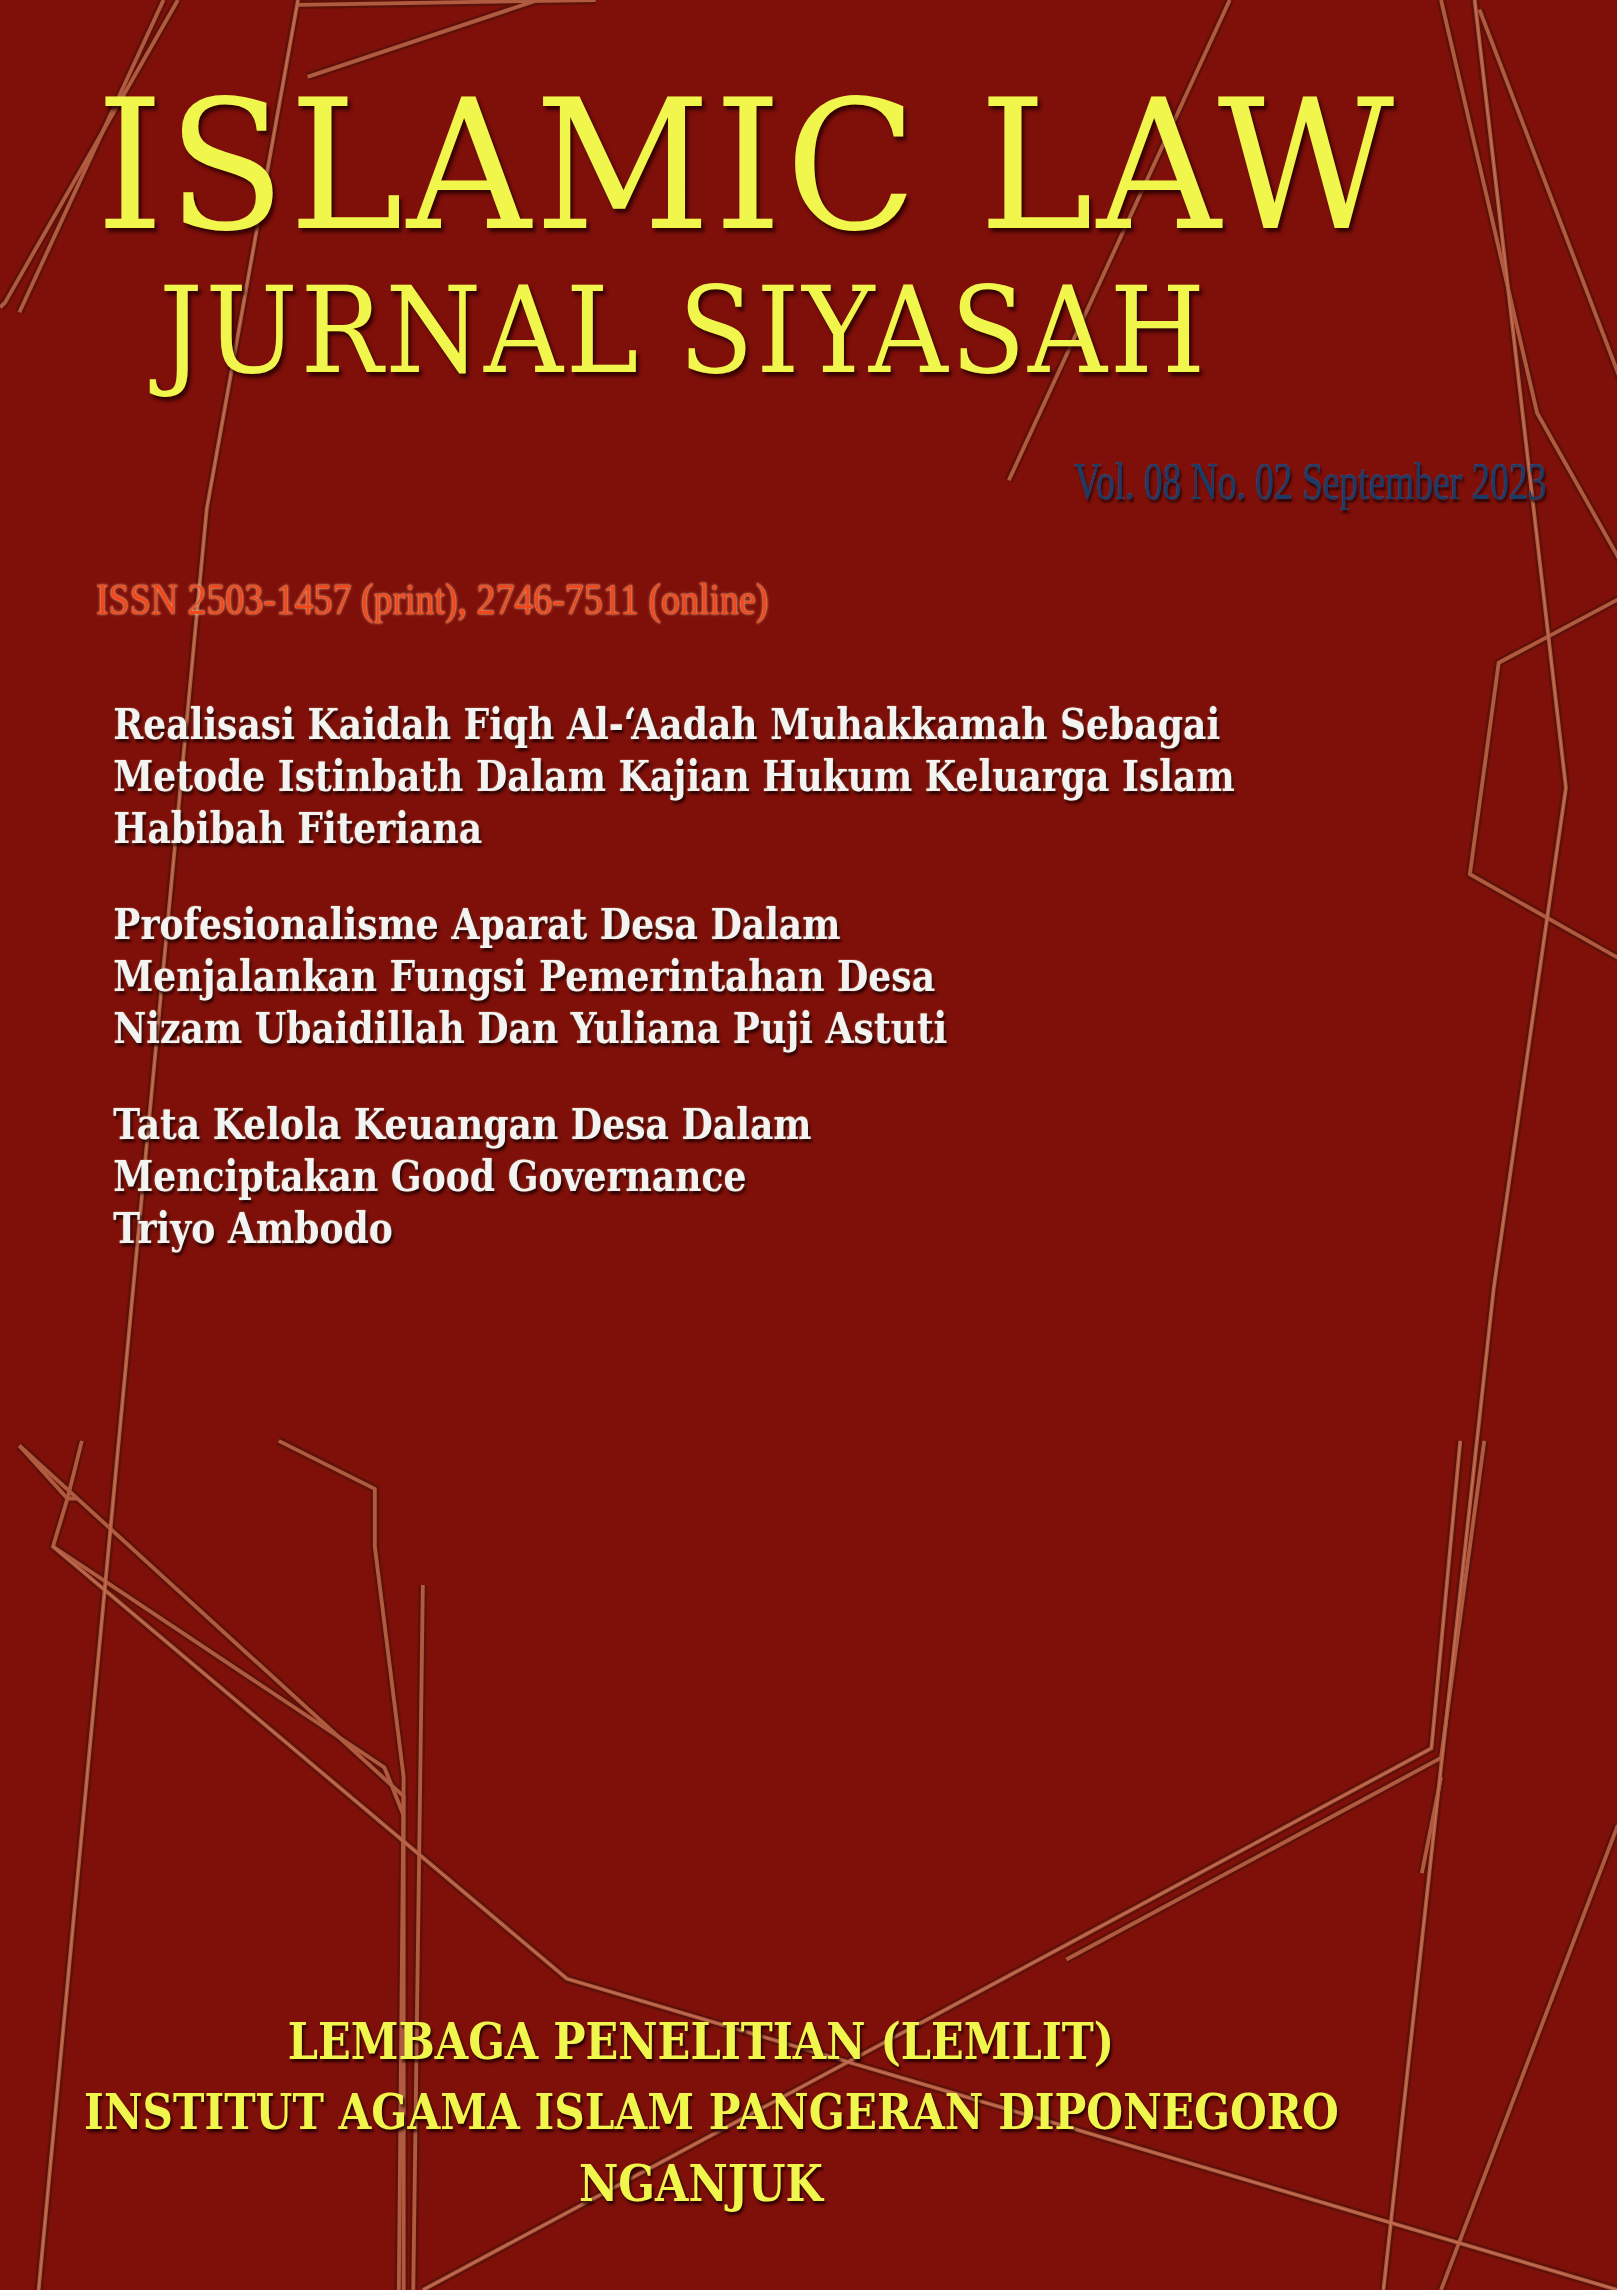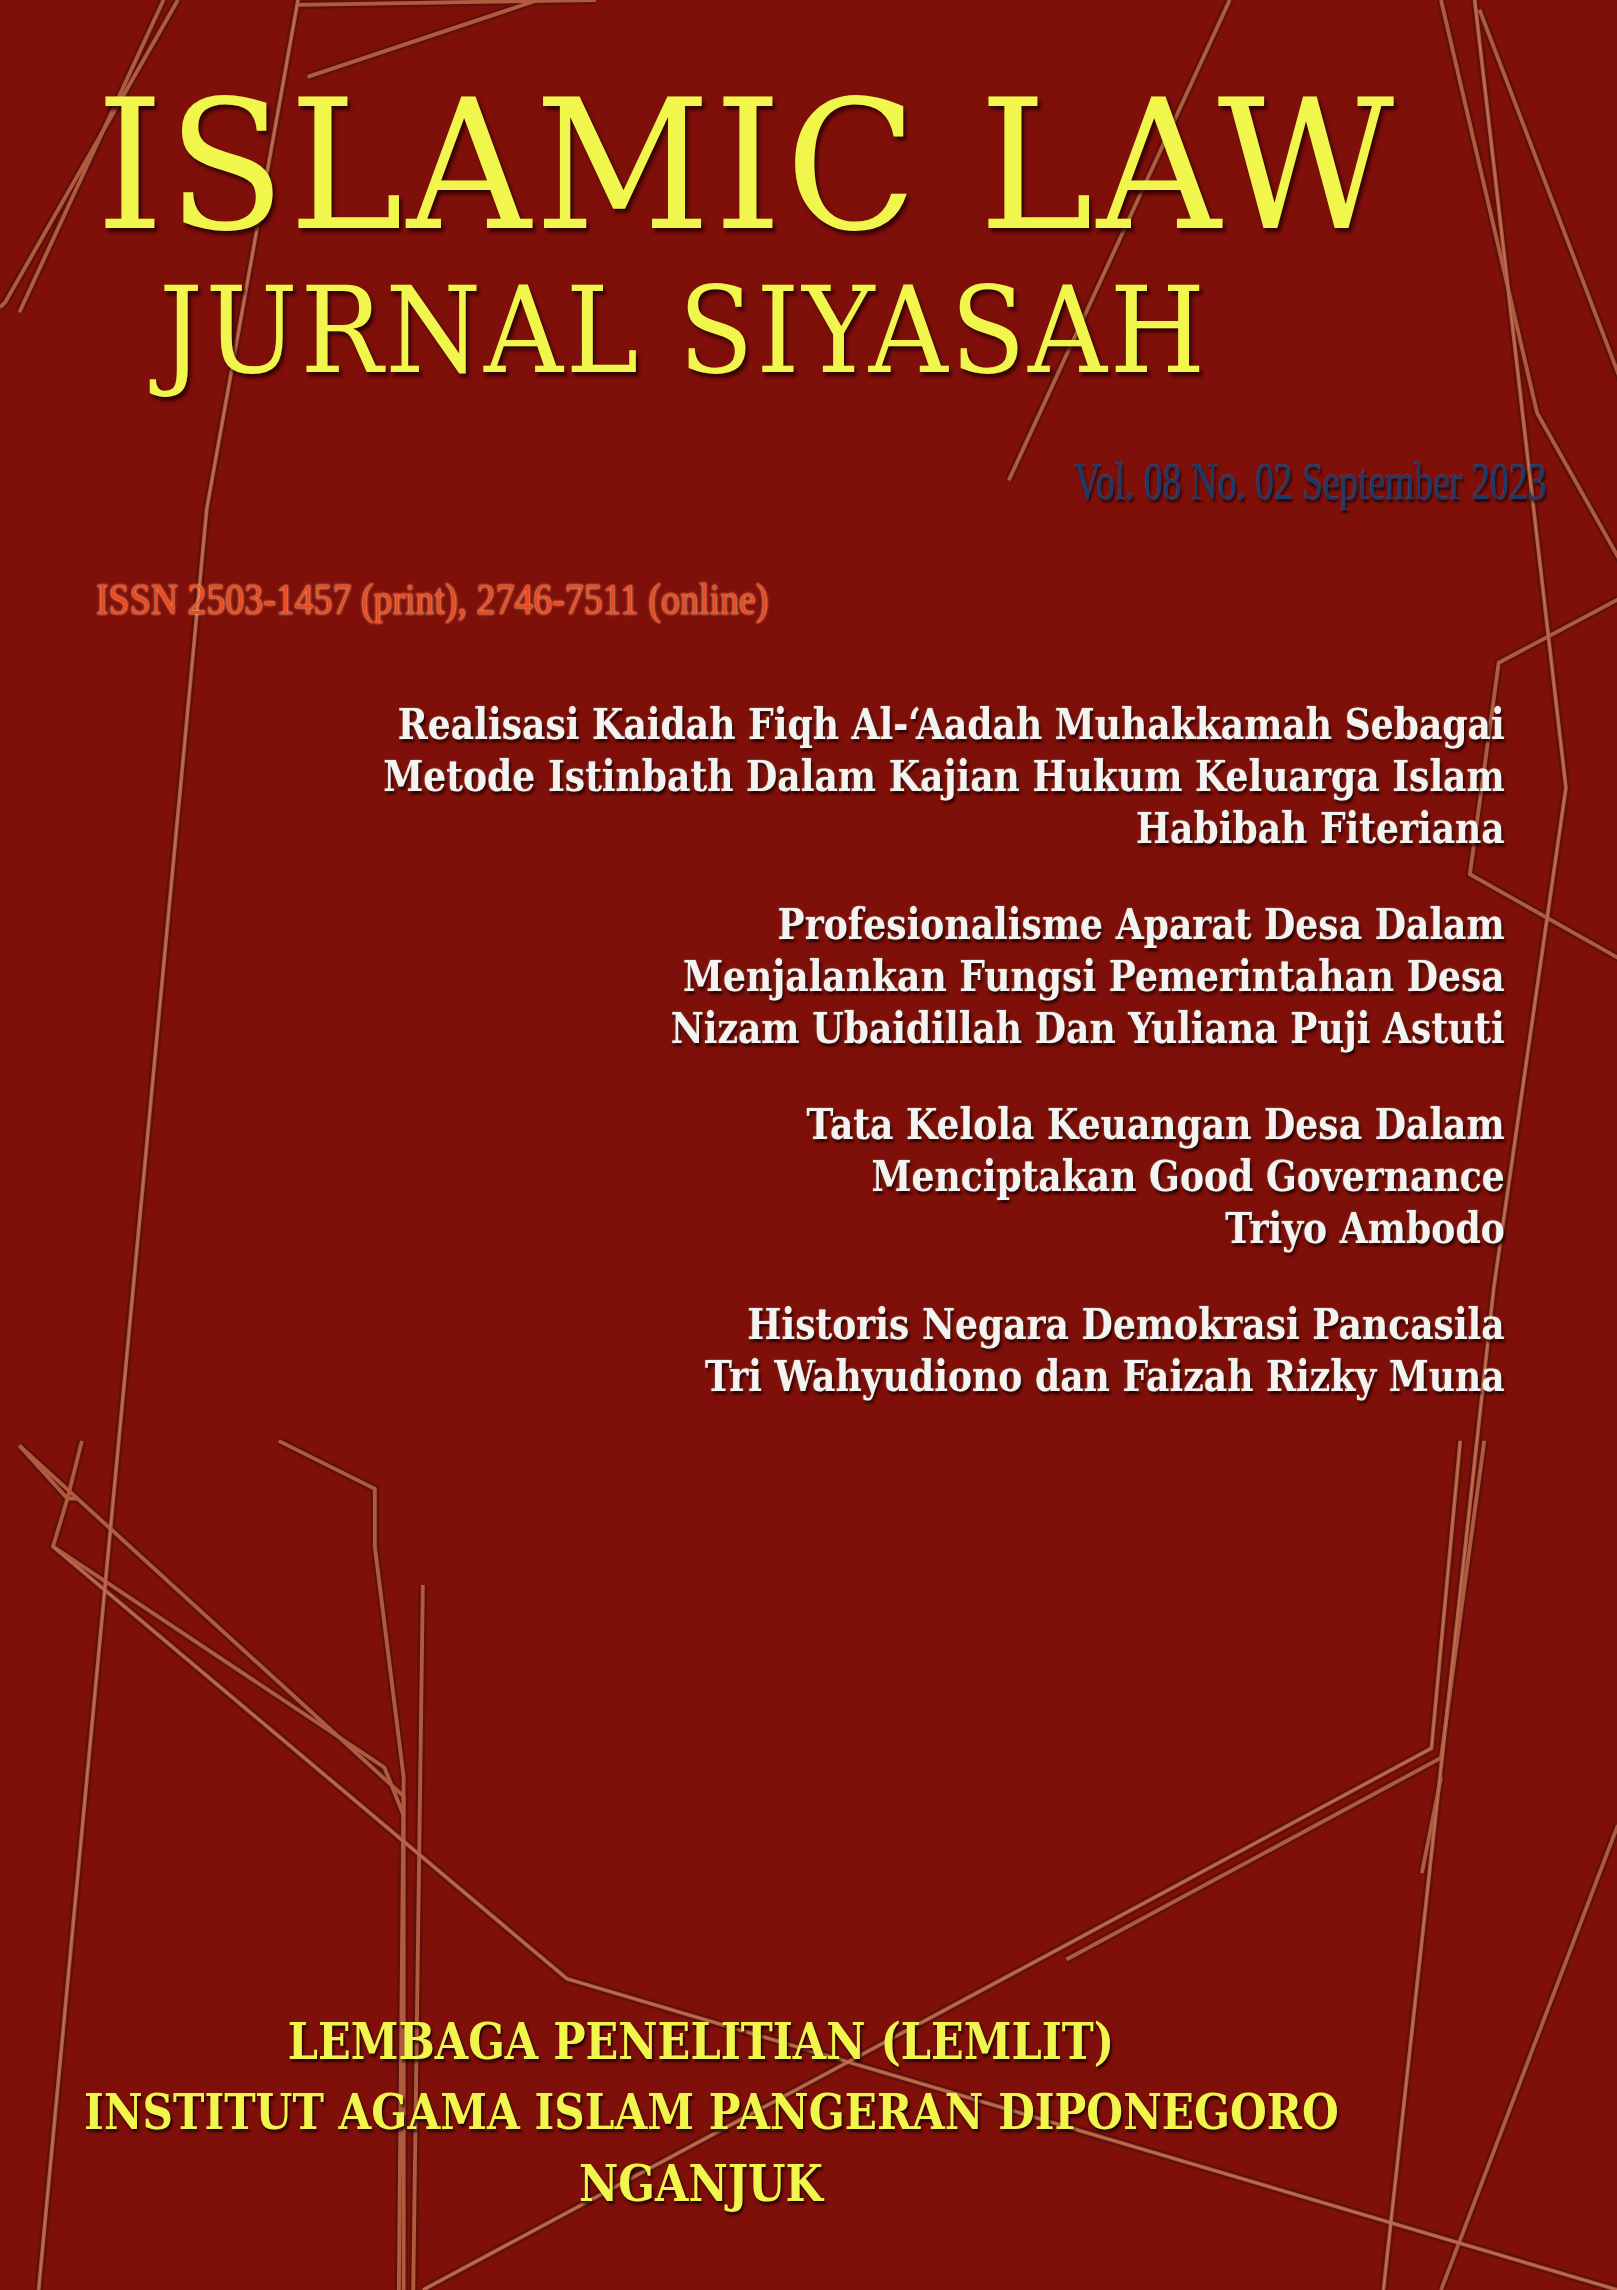--- a/index.html
+++ b/index.html
@@ -84,21 +84,21 @@
       transform: scaleX(0.86);
       transform-origin: left center;
       text-shadow: 0 0 1.9px #ffd7a8, 0 0 3.8px rgba(255,200,150,0.6);
       white-space: nowrap;
     }
     .articles {
       position: absolute;
       left: 0;
       width: 1618px;
       top: 699px;
-      text-align: right;
+      text-align: left;
     }
     .article {
       margin: 0 0 44px 0;
     }
     .article .line {
       display: block;
       font-size: 42px;
       line-height: 52px;
       color: #f3f3f1;
       font-family: "DejaVu Serif", "Liberation Serif", serif;
@@ -198,24 +198,20 @@
     <div class="article">
       <span class="line">Profesionalisme Aparat Desa Dalam</span>
       <span class="line">Menjalankan Fungsi Pemerintahan Desa</span>
       <span class="line">Nizam Ubaidillah Dan Yuliana Puji Astuti</span>
     </div>
     <div class="article">
       <span class="line">Tata Kelola Keuangan Desa  Dalam</span>
       <span class="line">Menciptakan Good Governance</span>
       <span class="line">Triyo Ambodo</span>
     </div>
-    <div class="article">
-      <span class="line">Historis Negara Demokrasi Pancasila</span>
-      <span class="line">Tri Wahyudiono dan Faizah Rizky Muna</span>
-    </div>
   </div>
 
   <div class="publisher">
     <span class="line l1">LEMBAGA PENELITIAN (LEMLIT)</span>
     <span class="line l2">INSTITUT AGAMA ISLAM PANGERAN DIPONEGORO</span>
     <span class="line l3">NGANJUK</span>
   </div>
 
 </div>
 

